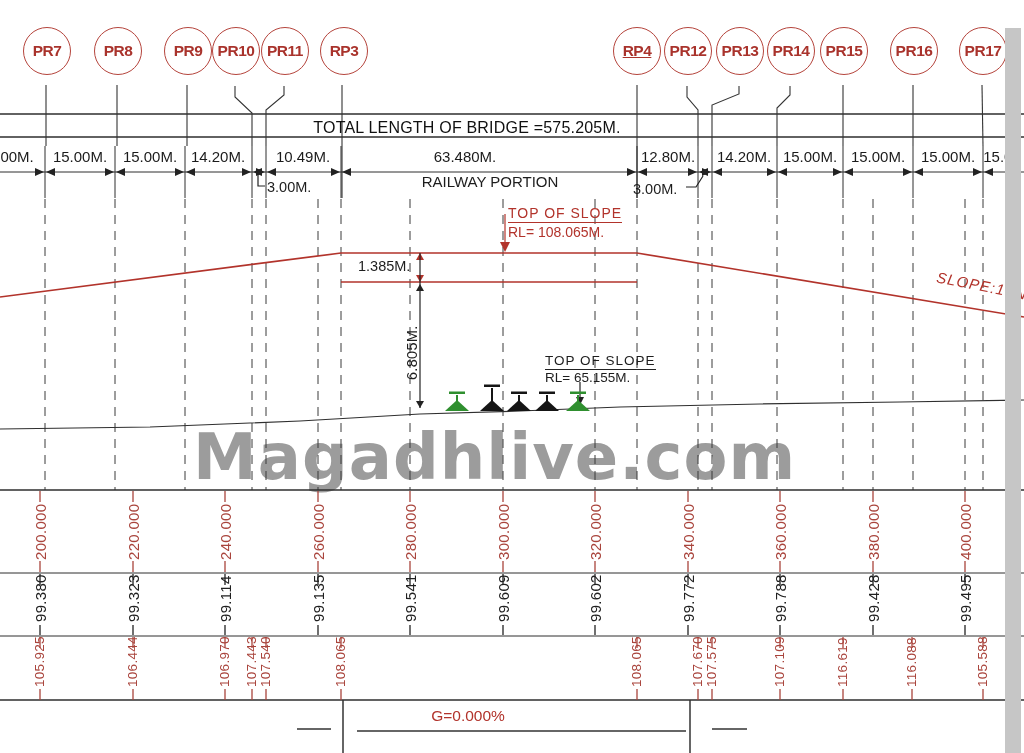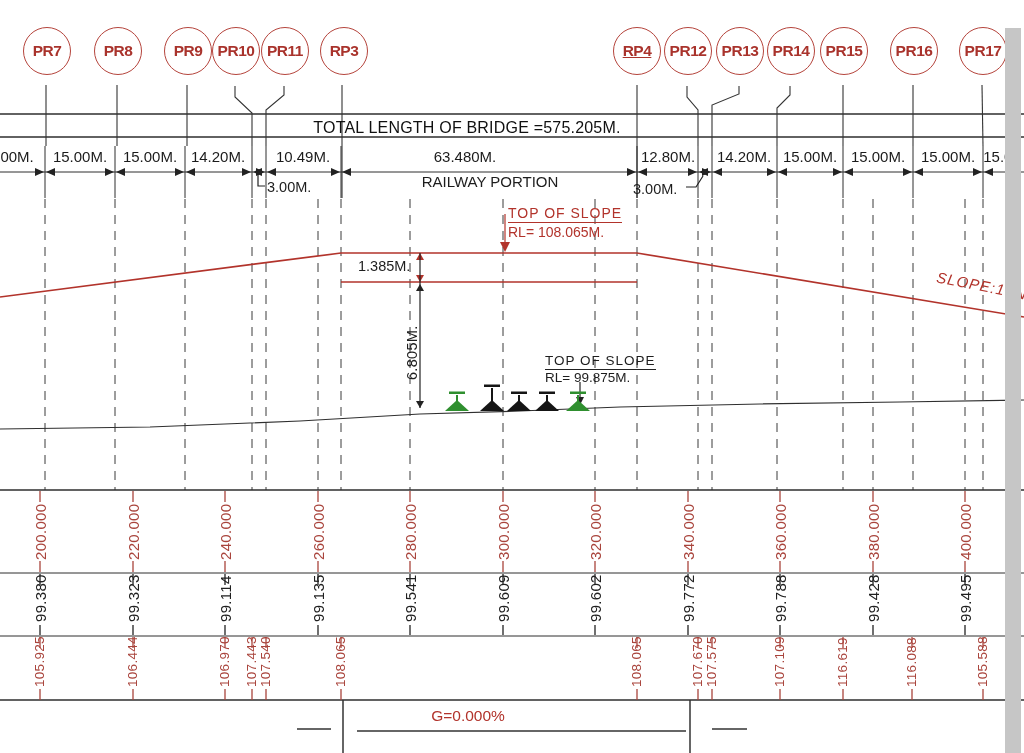--- a/index.html
+++ b/index.html
@@ -42,20 +42,21 @@
              font-family:"DejaVu Sans",sans-serif;}
   .scrollband{position:absolute;left:1005px;top:28px;width:16px;height:725px;
               background:#c6c6c6;z-index:6;}
   .slope{transform:rotate(11deg);font-style:italic;font-size:15px;letter-spacing:1px;}
 </style>
 </head>
 <body>
 
 <div id="canvas">
 
+  <div class="watermark">Magadhlive.com</div>
 
   <svg id="lines" width="1024" height="753" viewBox="0 0 1024 753">
 
     <g>
       <line x1="0" y1="114" x2="1024" y2="114" class="hline"></line>
       <line x1="0" y1="137" x2="1024" y2="137" class="hline"></line>
     </g>
 
     <g>
       <line x1="0" y1="172" x2="1024" y2="172" class="thin"></line>
@@ -284,21 +285,21 @@
   <div class="ann blktext" style="left:267px;top:179px;font-size:14.5px;">3.00M.</div>
   <div class="ann blktext" style="left:633px;top:181px;font-size:14.5px;">3.00M.</div>
 
   <div class="ann redtext uline-red" style="left:508px;top:205px;font-size:14px;letter-spacing:1px;">TOP OF SLOPE</div>
   <div class="ann redtext" style="left:508px;top:224px;font-size:14px;">RL= 108.065M.</div>
 
   <div class="ann blktext" style="left:358px;top:258px;font-size:14.5px;">1.385M.</div>
   <div class="rot ground" style="left:404px;top:380px;font-size:14.5px;">6.805M.</div>
 
   <div class="ann blktext uline-blk" style="left:545px;top:353px;font-size:13.5px;letter-spacing:1px;">TOP OF SLOPE</div>
-  <div class="ann blktext" style="left:545px;top:370px;font-size:13.5px;">RL= 99.875M.</div>
+  <div class="ann blktext" style="left:545px;top:370px;font-size:13.5px;">RL= 65.155M.</div>
 
   <div class="ann redtext slope" style="left:936px;top:277px;">SLOPE:1 IN</div>
 
   <div class="ann redtext" style="left:468px;top:707px;transform:translateX(-50%);font-size:15.5px;">G=0.000%</div>
 
   <div class="scrollband"></div>
 <div class="pier" style="left: 23px;">
       <span>PR7</span>
     </div>
     <div class="pier" style="left: 94px;">

